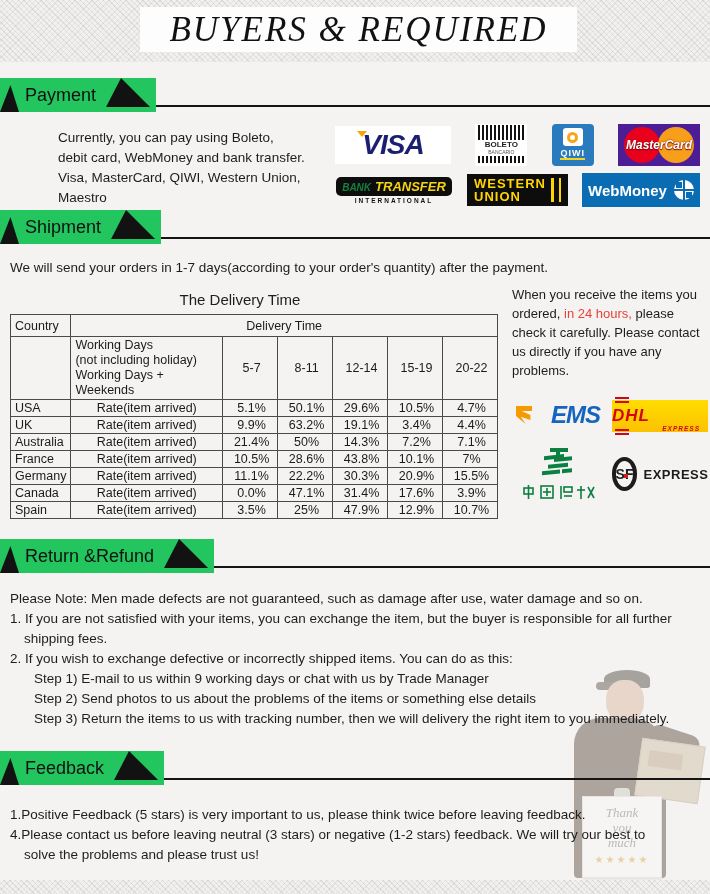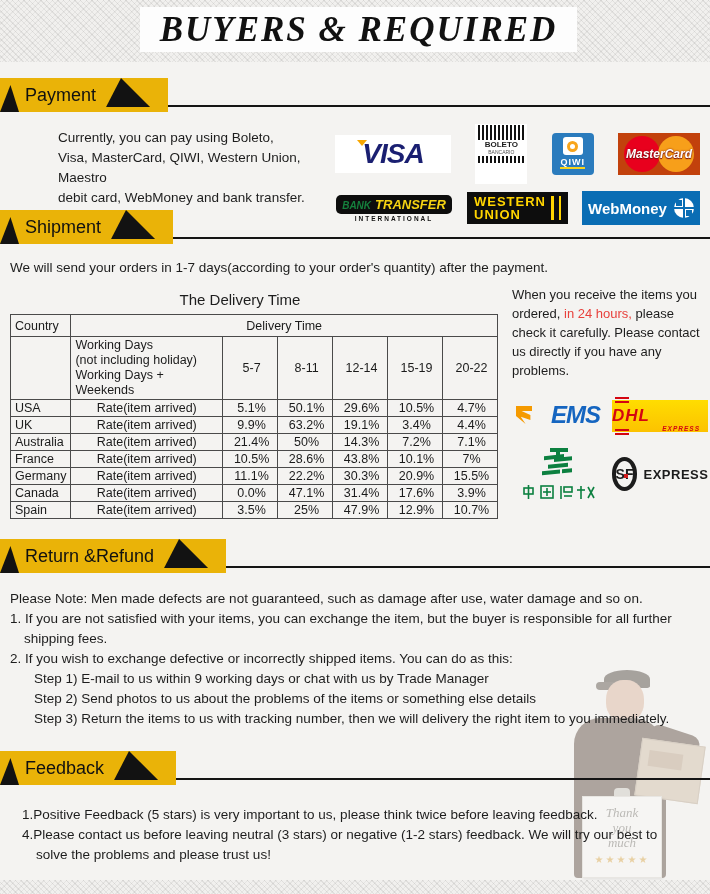--- a/index.html
+++ b/index.html
@@ -15,57 +15,57 @@
     background-image:
       repeating-linear-gradient(45deg, rgba(0,0,0,0.07) 0 1px, transparent 1px 4px),
       repeating-linear-gradient(-45deg, rgba(0,0,0,0.05) 0 1px, transparent 1px 4px);
   }
   .top-band { position:relative; height:62px; }
   .title-box {
     position:absolute; left:140px; top:7px; width:437px; height:45px;
     background:#fdfdfd; display:flex; align-items:center; justify-content:center;
   }
   .title-text {
-    font-family:"Liberation Serif", serif; font-style:italic; font-weight:bold;
+    font-family:"Liberation Serif", serif; font-style:italic; font-weight:normal;
     font-size:35px; letter-spacing:2px; color:#111; white-space:nowrap;text-align:center;
   }
   .bottom-band { position:absolute; left:0; right:0; bottom:0; height:14px; z-index:3; }
 
   .content { position:relative; z-index:1; }
 
   
   .sec { position:relative; height:34px; }
   .sec-line { position:absolute; left:0; right:0; bottom:5px; height:2px; background:#141414; }
-  .sec-tab { position:absolute; left:0; top:0; height:34px; background:#eab308; display:flex; align-items:flex-end; padding-right:18px; }
+  .sec-tab { position:absolute; left:0; top:0; height:34px; background:#22c55e; display:flex; align-items:flex-end; padding-right:6px; }
   .arr-l { width:19px; height:27px; background:#121212; clip-path:polygon(55% 0, 100% 100%, 0 100%); }
   .sec-label { font-size:18px; color:#111; padding:0 10px 6px 6px; white-space:nowrap; }
   .arr-r { width:44px; height:29px; background:#121212; clip-path:polygon(34% 0, 100% 100%, 0 100%); margin-bottom:5px; }
 
   
   .pay-row { display:flex; padding:12px 10px 6px 10px; height:98px;margin-left:48px; }
   .pay-text { width:312px; font-size:13.5px; line-height:20px; padding-top:4px; }
   .pay-logos { flex:1; display:flex; flex-direction:column; gap:7px; padding-left:8px; }
   .logo-row { display:flex; align-items:center; gap:14px; justify-content:space-between; }
 
   .visa { position:relative; width:116px; height:38px; background:#fff; display:flex; align-items:center; justify-content:center; }
   .visa-t { font-style:italic; font-weight:bold; font-size:28px; color:#1a1f71; letter-spacing:-1px; }
   .visa-flag { position:absolute; left:22px; top:5px; width:10px; height:6px; background:#f7a600; clip-path:polygon(0 0,100% 0,50% 100%); }
 
-  .boleto { width:52px; height:60px; background:#fff; display:flex; flex-direction:column; align-items:stretch; padding:1px 3px; }
+  .boleto { width:52px; height:42px; background:#fff; display:flex; flex-direction:column; align-items:stretch; padding:1px 3px; }
   .bars { height:15px; background:repeating-linear-gradient(90deg,#111 0 2px,transparent 2px 4px); }
   .bars.small { height:7px; }
   .boleto-l1 { font-size:8px; font-weight:bold; text-align:center; line-height:9px; }
   .boleto-l2 { font-size:5px; color:#555; text-align:center; line-height:6px; margin-bottom:1px; }
 
   .qiwi { width:42px; height:42px; background:#2a7bbd; border-radius:4px; display:flex; flex-direction:column; align-items:center; padding-top:4px; }
   .qiwi-sq { width:20px; height:18px; background:#fff; border-radius:3px; display:flex; align-items:center; justify-content:center; }
   .qiwi-ring { width:11px; height:11px; border:3px solid #f8a51b; border-radius:50%; }
   .qiwi-t { font-size:9px; font-weight:bold; color:#fff; letter-spacing:1px; margin-top:2px; border-bottom:2px solid #f8d31b; line-height:10px; }
 
-  .mc { position:relative; width:82px; height:42px; background:#c2410c; }
+  .mc { position:relative; width:82px; height:42px; background:#4c1d95; }
   .mc-c { position:absolute; top:3px; width:36px; height:36px; border-radius:50%; }
   .mc-red { left:6px; background:#e8001d; }
   .mc-org { right:6px; background:#f79f1a; }
   .mc-t { position:absolute; left:0; right:0; top:14px; text-align:center; color:#fff; font-style:italic; font-weight:bold; font-size:12px;
           text-shadow:0 0 2px #7a1010, 0 1px 1px #7a1010; }
 
   .bank { width:118px; display:flex; flex-direction:column; align-items:center; }
   .bank-top { background:#0d0d0d; border-radius:5px; padding:2px 6px; display:flex; gap:4px; align-items:baseline; white-space:nowrap; }
   .bank-w1 { color:#15803d; font-weight:bold; font-style:italic; font-size:10px; }
   .bank-w2 { color:#f5d312; font-weight:bold; font-style:italic; font-size:13px; }
@@ -178,22 +178,22 @@
       <div class="sec-tab">
         <div class="arr-l"></div>
         <div class="sec-label">Payment</div>
         <div class="arr-r"></div>
       </div>
     </div>
 
     <div class="pay-row">
       <div class="pay-text">
         <div>Currently, you can pay using Boleto,</div>
+        <div>debit card, WebMoney and bank transfer.</div>
         <div>Visa, MasterCard, QIWI, Western Union, Maestro</div>
-        <div>debit card, WebMoney and bank transfer.</div>
       </div>
       <div class="pay-logos">
         <div class="logo-row">
           <div class="visa">
             <span class="visa-flag"></span>
             <span class="visa-t">VISA</span>
           </div>
           <div class="boleto">
             <div class="bars"></div>
             <div class="boleto-l1">BOLETO</div>
@@ -410,21 +410,21 @@
 
     <div class="sec" style="margin-top:22px;">
       <div class="sec-line"></div>
       <div class="sec-tab">
         <div class="arr-l"></div>
         <div class="sec-label">Feedback</div>
         <div class="arr-r"></div>
       </div>
     </div>
 
-    <div class="para" style="padding-top:20px;margin-left:12px;">
+    <div class="para" style="padding-top:20px;">
       <div>1.Positive Feedback (5 stars) is very important to us, please think twice before leaving feedback.</div>
       <div>4.Please contact us before leaving neutral (3 stars) or negative (1-2 stars) feedback. We will try our best to</div>
       <div class="indent">solve the problems and please trust us!</div>
     </div>
   </div>
 
   <div class="bottom-band stripe-band"></div>
 </div>
 
 </body></html>

